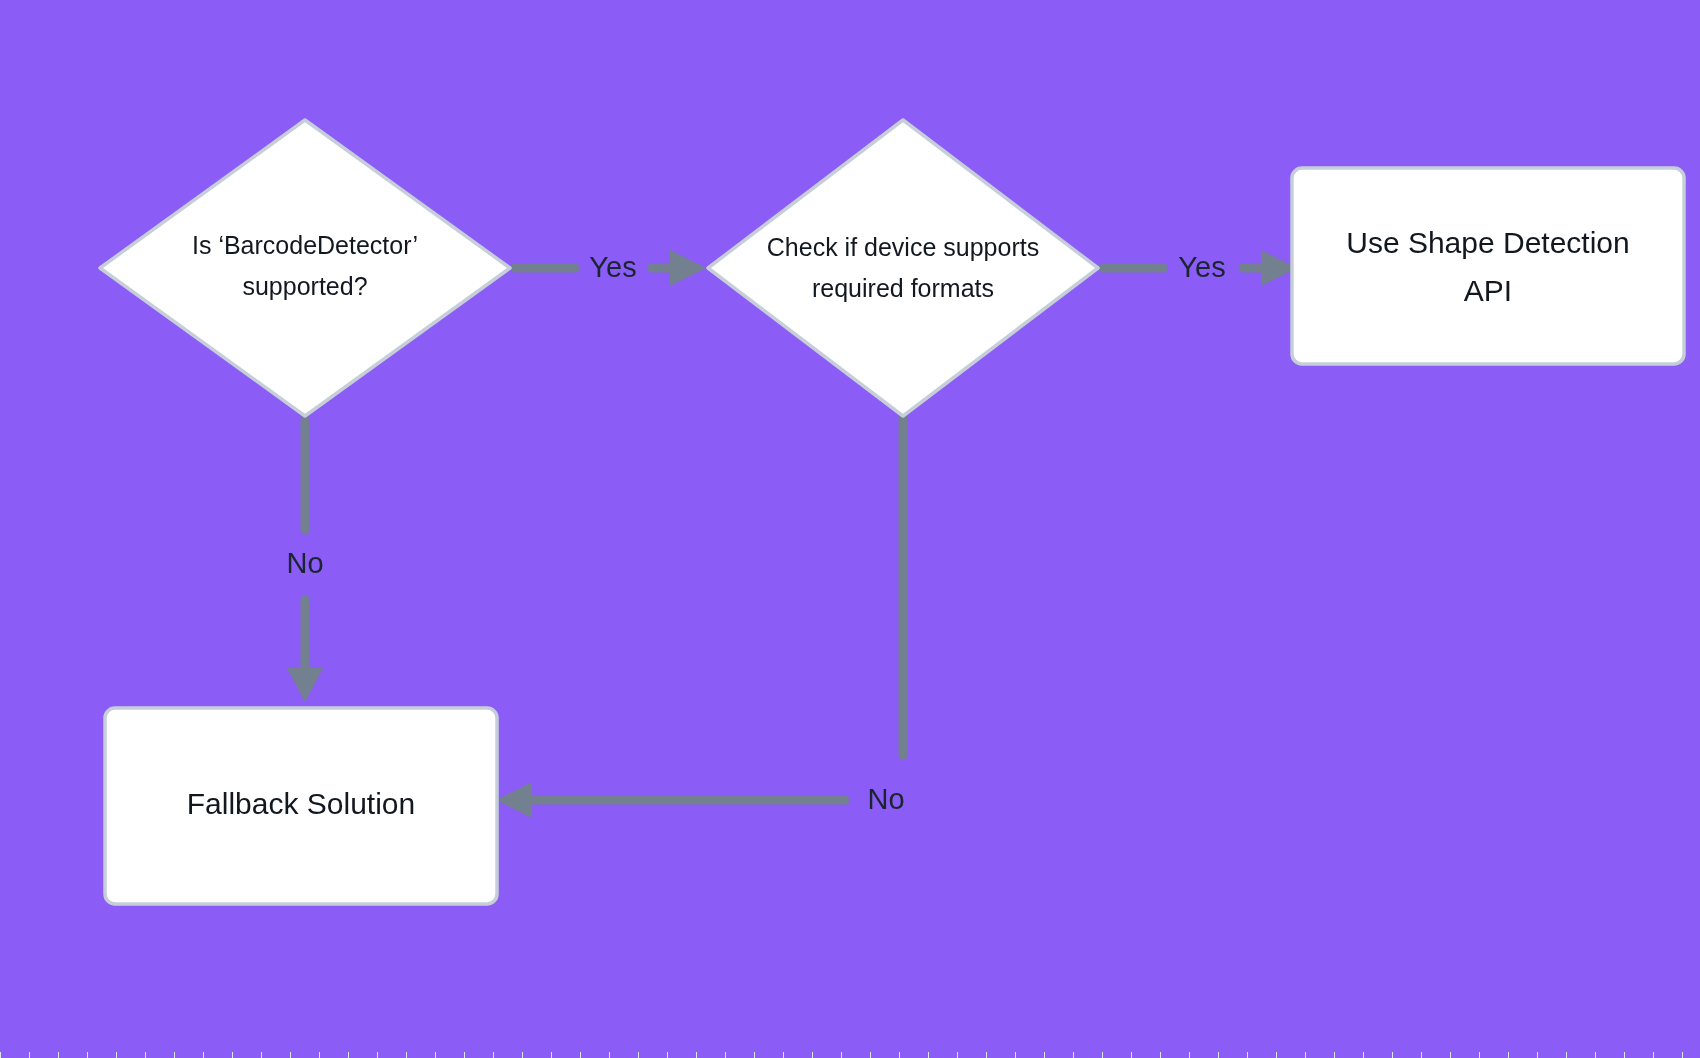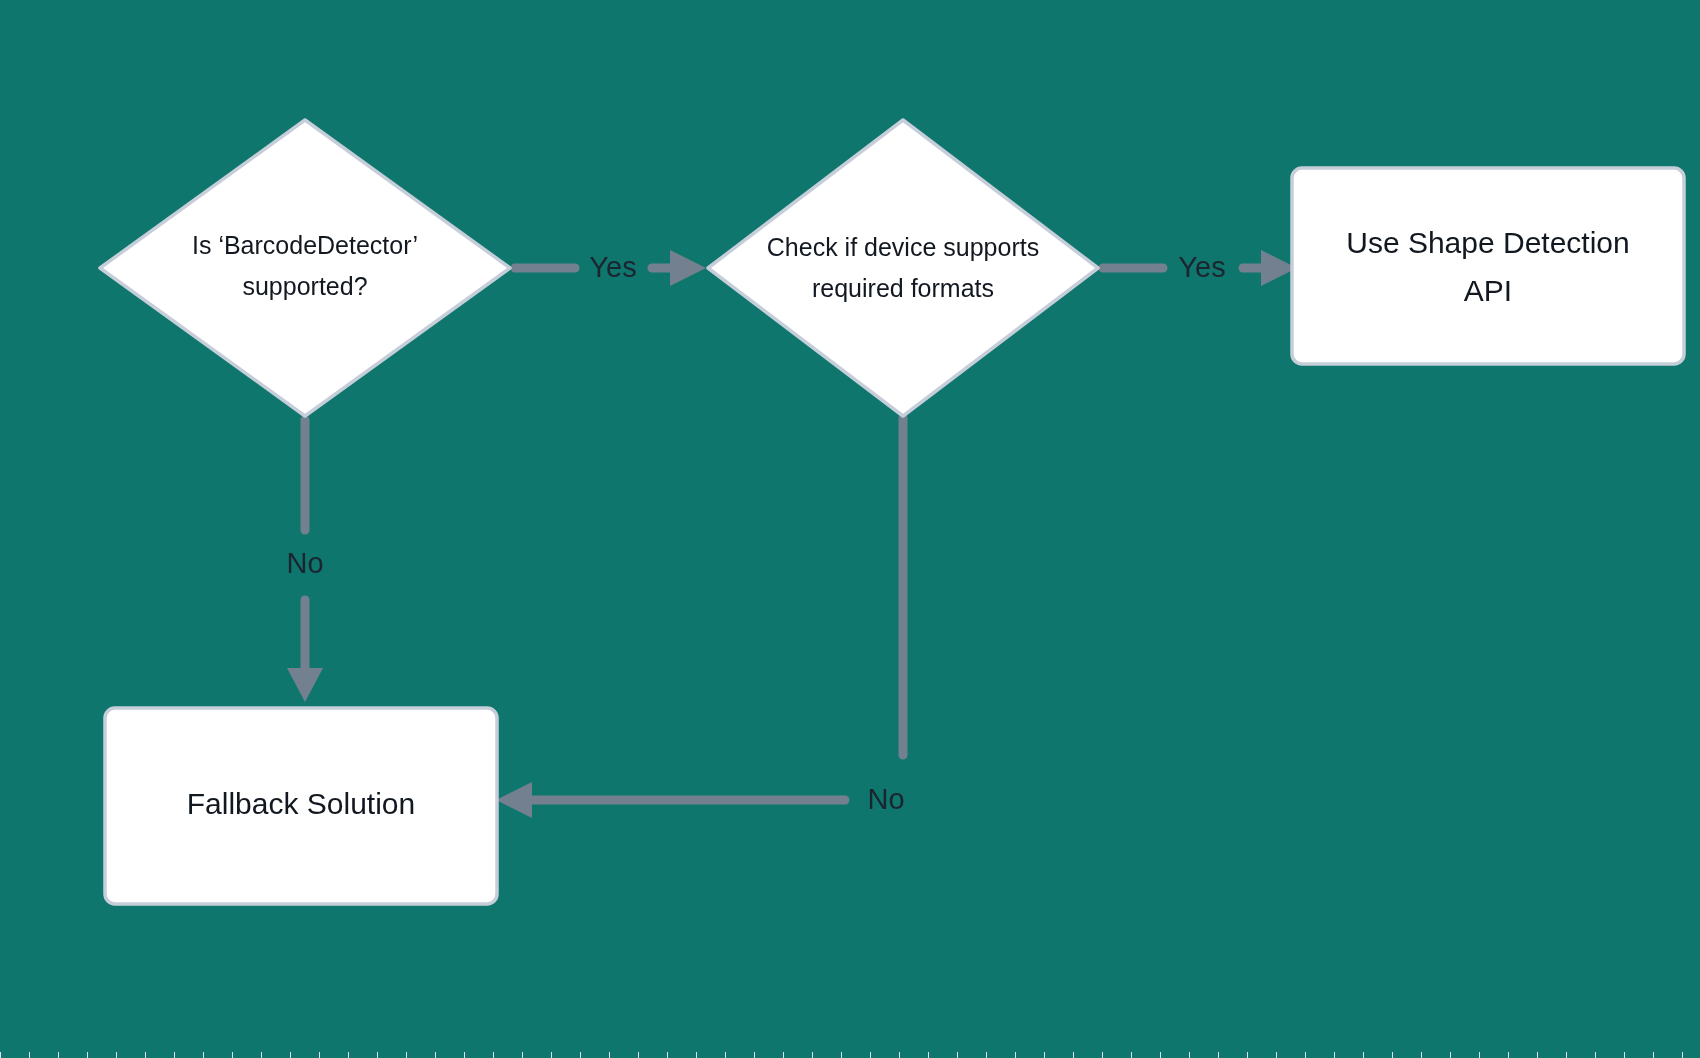--- a/index.html
+++ b/index.html
@@ -8,21 +8,21 @@
     padding: 0;
     background: #ffffff;
   }
   body {
     font-family: "Liberation Sans", "DejaVu Sans", sans-serif;
   }
   #canvas {
     position: relative;
     width: 1700px;
     height: 1058px;
-    background: #0f766e;
+    background: #8b5cf6;
     overflow: hidden;
   }
   #diagram-svg {
     position: absolute;
     top: 0;
     left: 0;
     width: 1700px;
     height: 1058px;
   }
   .node-text {

